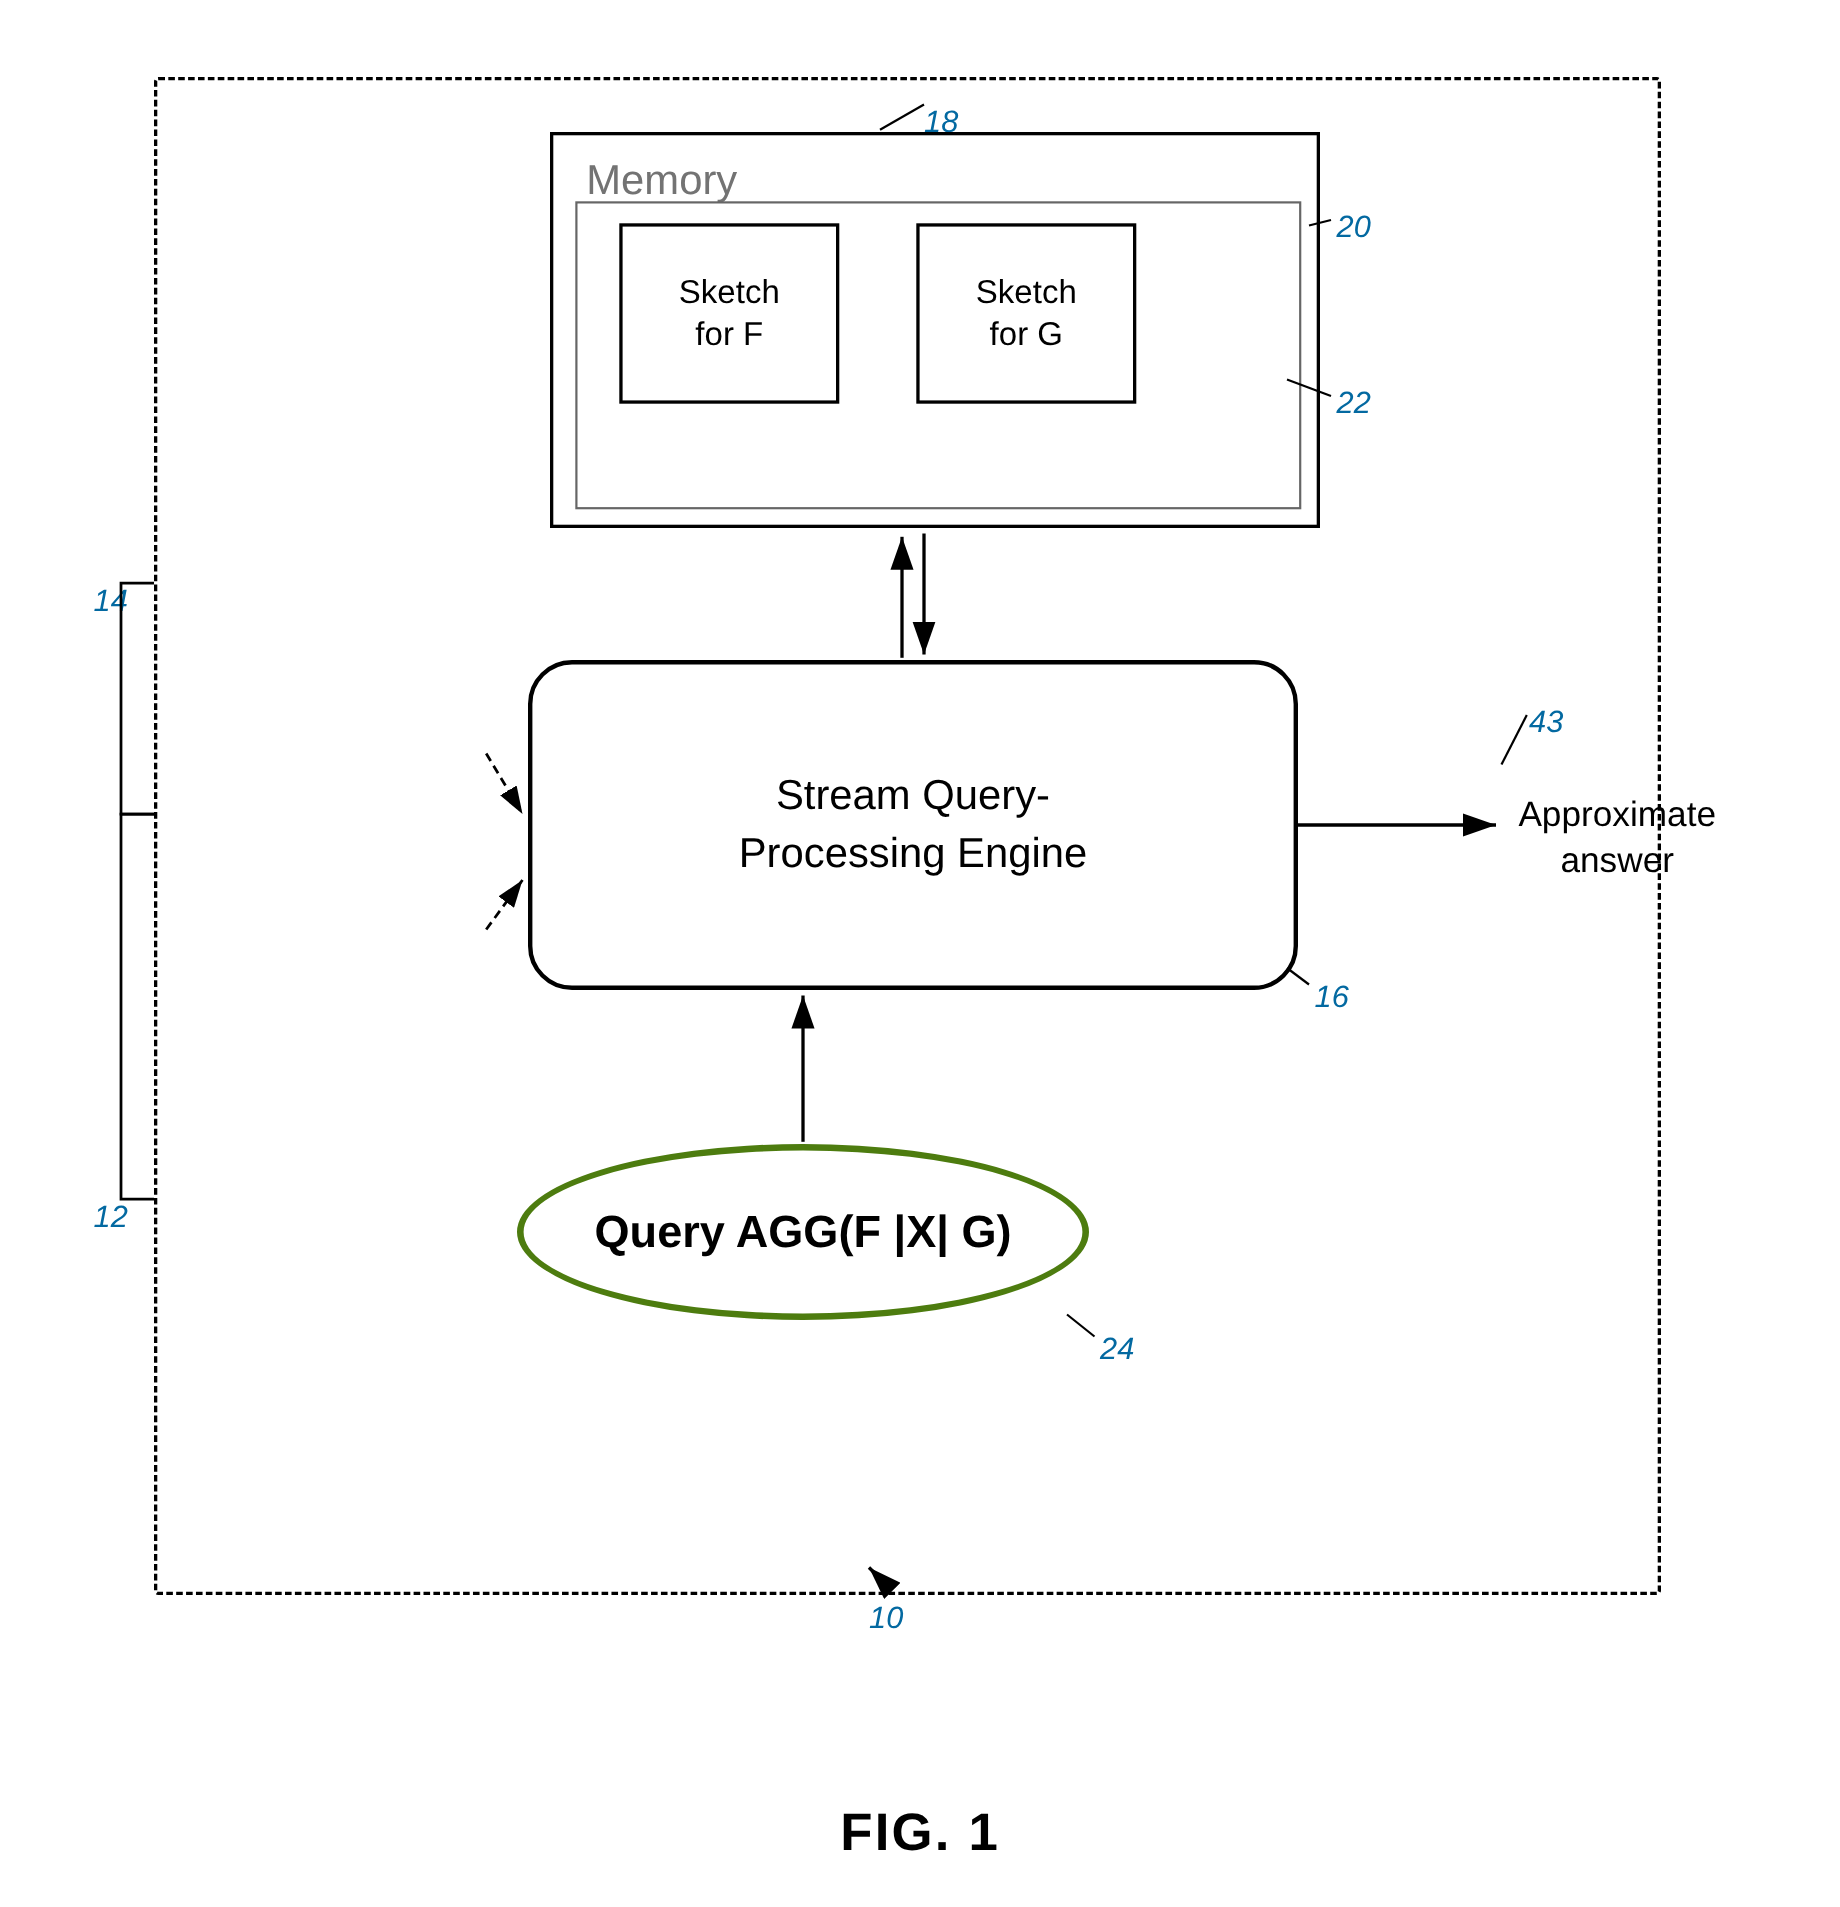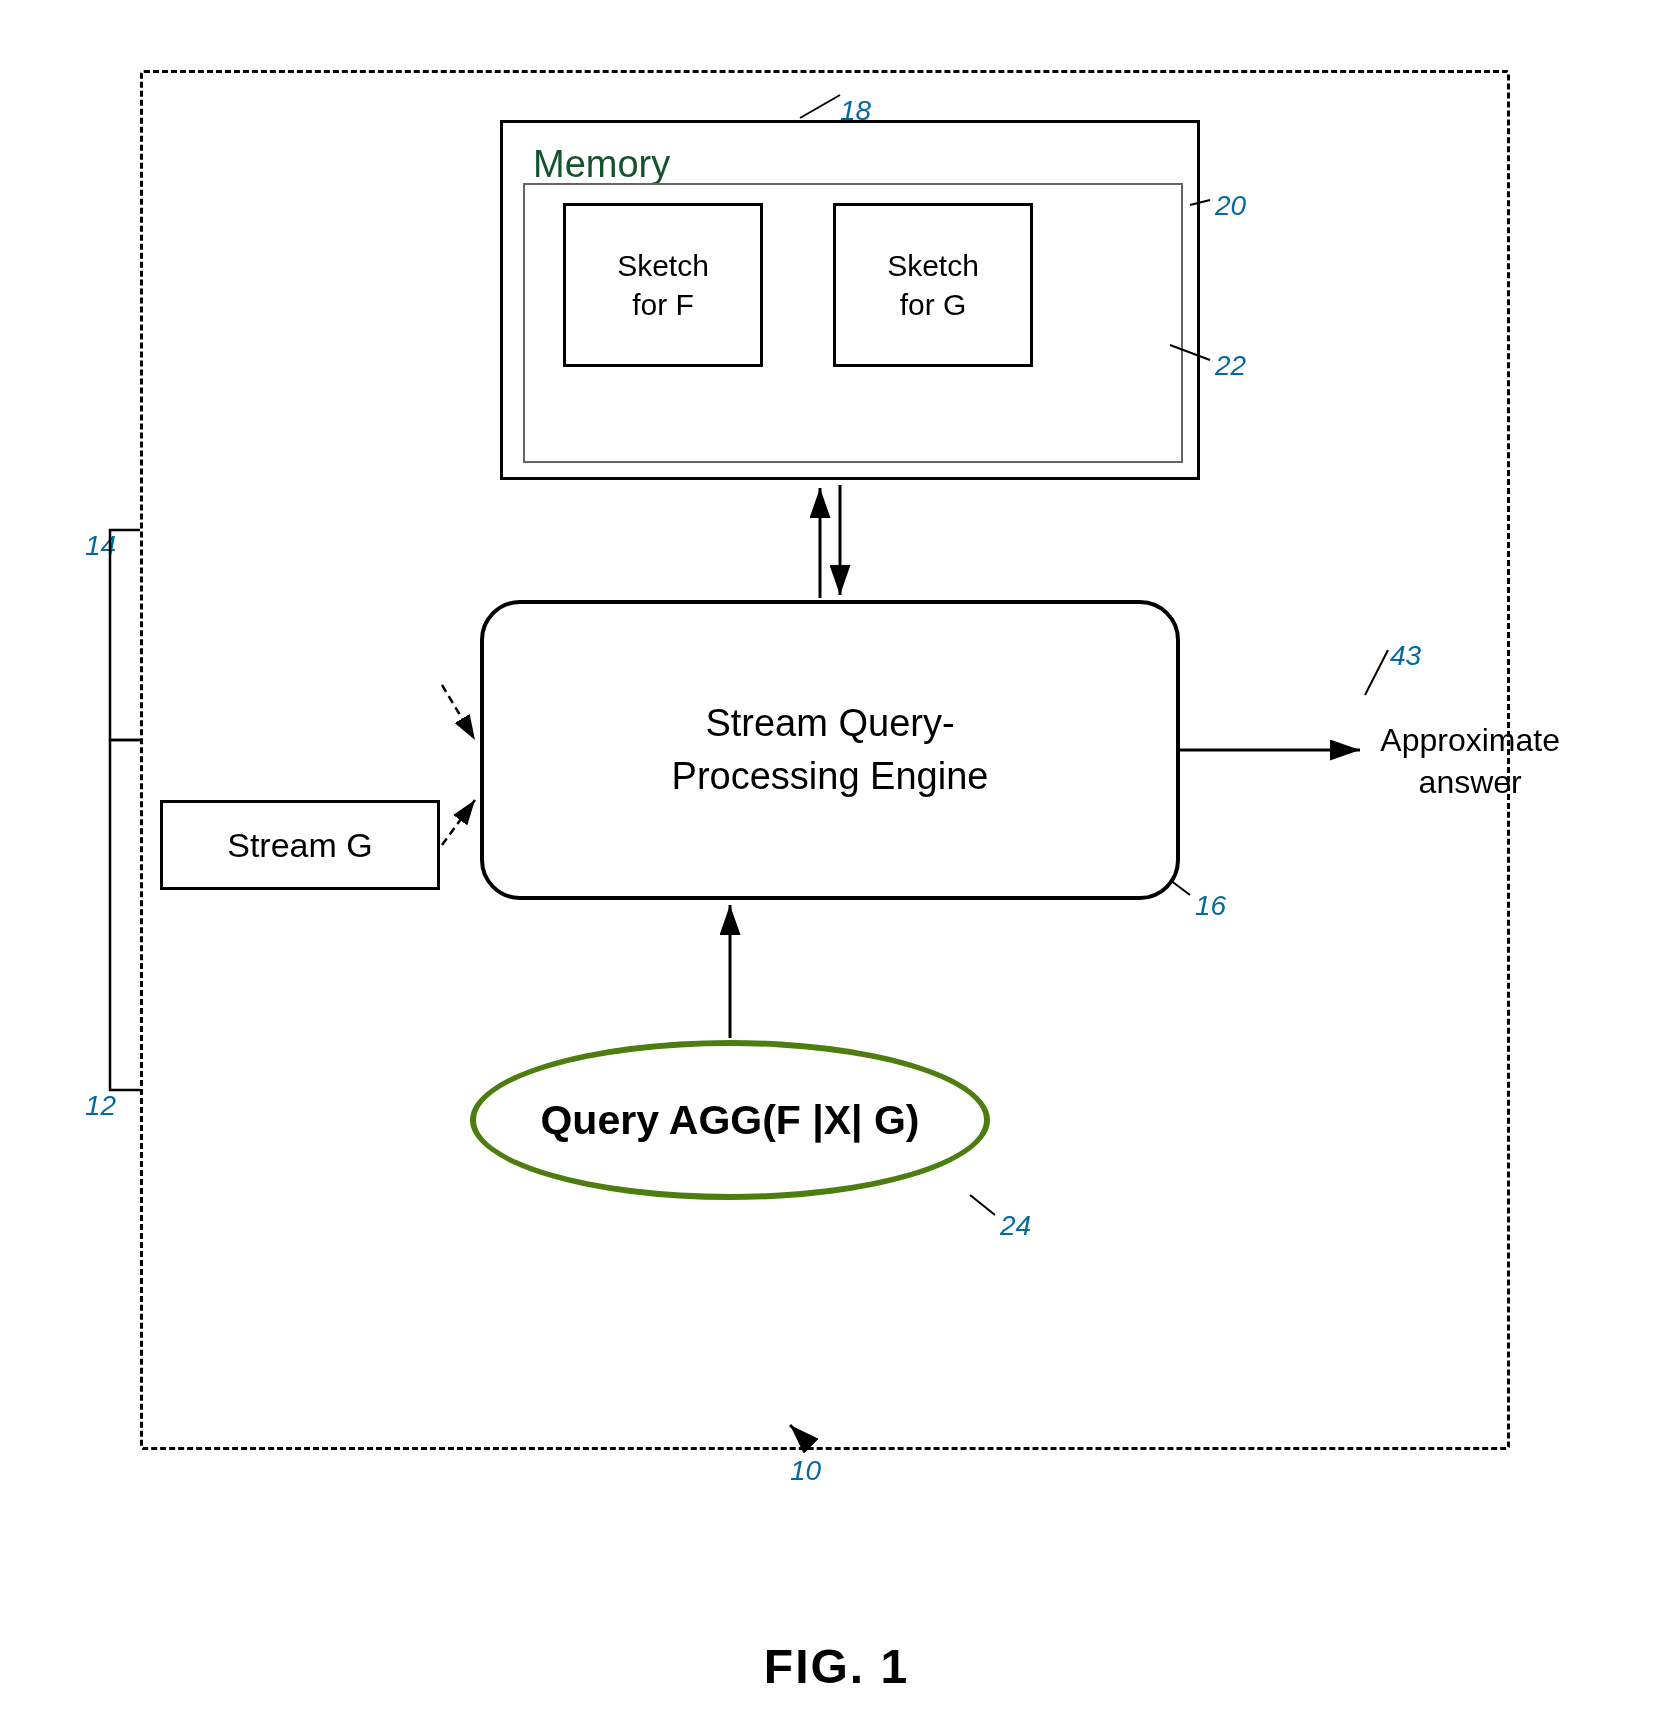--- a/index.html
+++ b/index.html
@@ -48,21 +48,21 @@
       height: 360px;
       border: 3px solid #000;
       background: #fff;
     }
     .memory-label {
       position: absolute;
       top: 20px;
       left: 30px;
       font-size: 38px;
       font-weight: normal;
-      color: #14532d;
+      color: #737373;
     }
     
     .sketch-box {
       position: absolute;
       top: 80px;
       width: 200px;
       height: 164px;
       border: 3px solid #000;
       background: #fff;
       display: flex;
@@ -218,23 +218,20 @@
     <div class="sketch-box sketch-g">
       <span>Sketch<br>for G</span>
     </div>
   </div>
 
   <div class="engine-box">
     <span>Stream Query-<br>Processing Engine</span>
   </div>
 
 
-  <div class="stream-g-box">
-    <span>Stream G</span>
-  </div>
 
   <div class="query-ellipse">
     <span>Query AGG(F |X| G)</span>
   </div>
 
   <div class="approx-answer">
     <span>Approximate<br>answer</span>
   </div>
 
   <svg class="arrows-svg" xmlns="http://www.w3.org/2000/svg">

